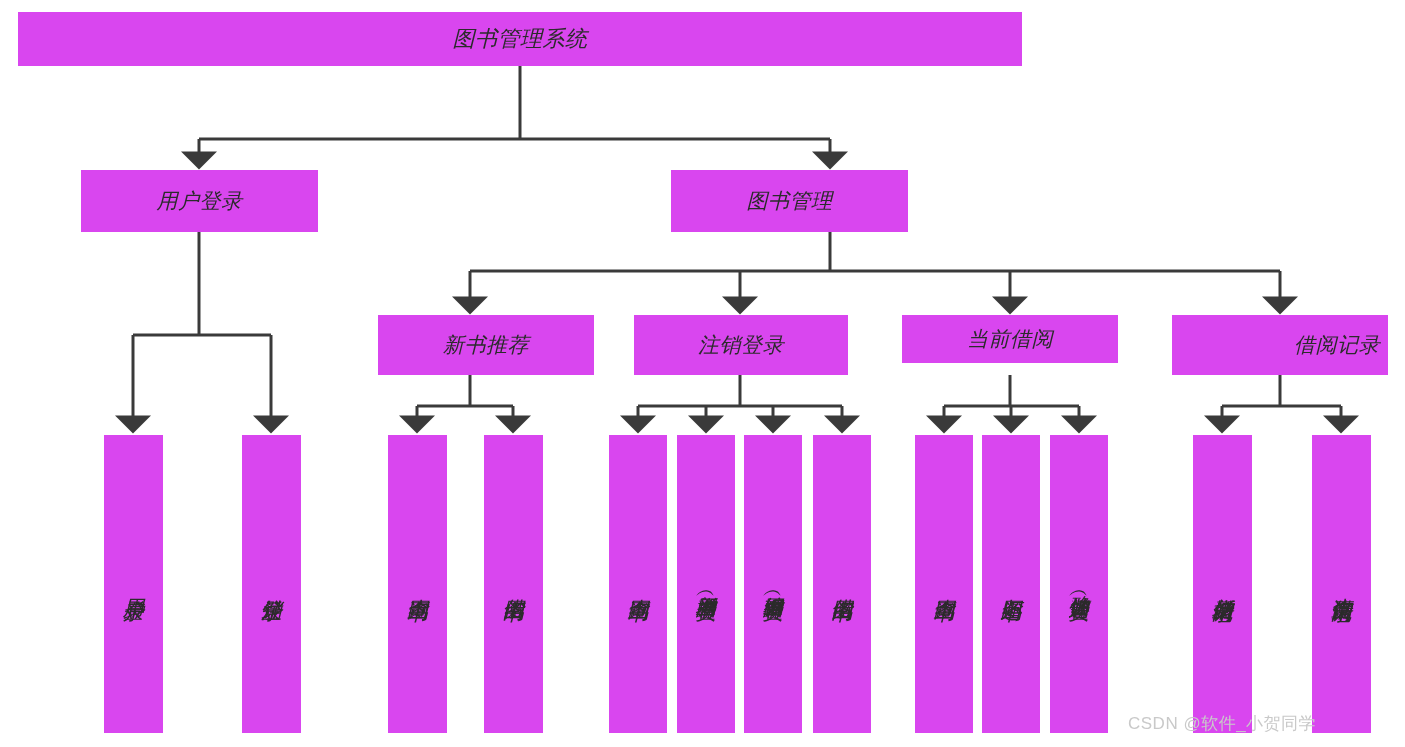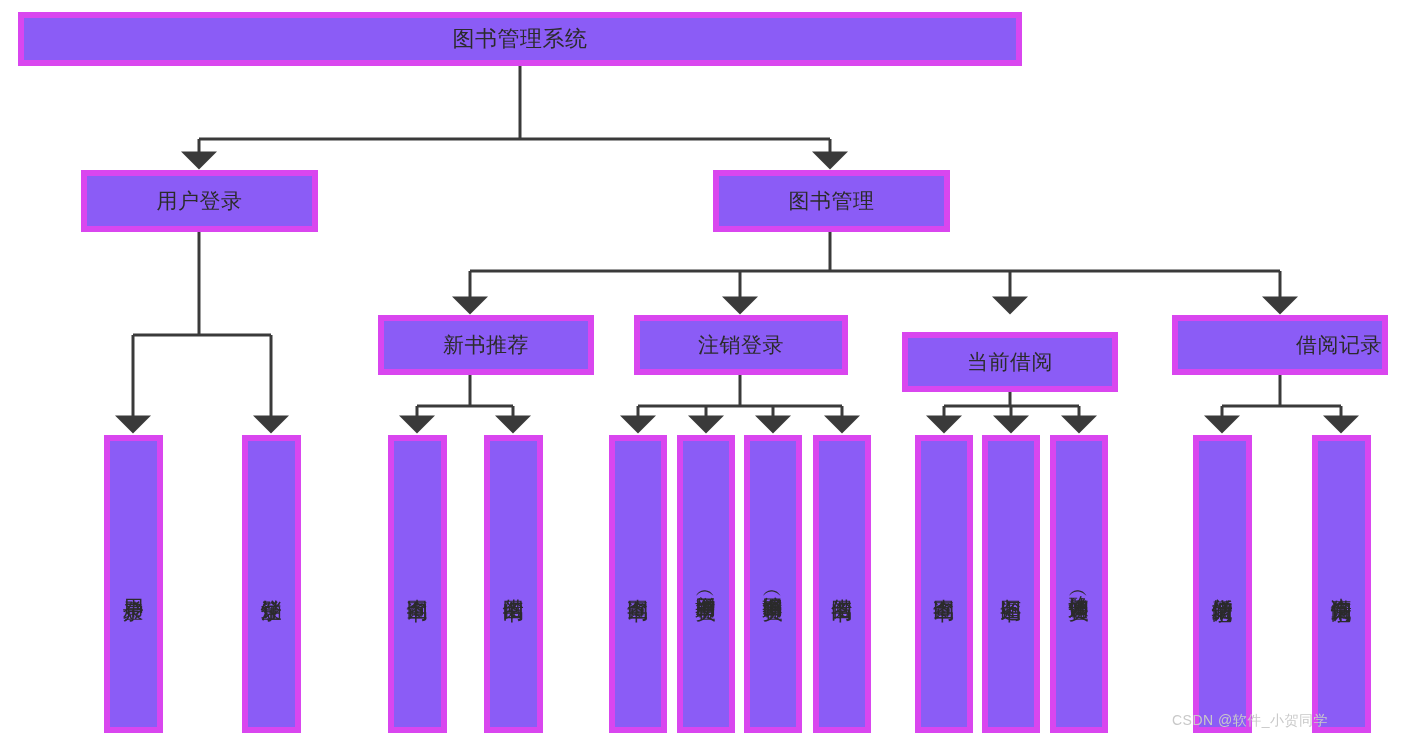--- a/index.html
+++ b/index.html
@@ -21,26 +21,27 @@
     position: absolute;
     left: 0;
     top: 0;
     width: 1405px;
     height: 747px;
     pointer-events: none;
   }
   .node {
     position: absolute;
     box-sizing: border-box;
-    border: 6px solid #d946ef;
-    background: #8b5cf6;
+    border: 8px solid #d946ef;
+    background: #d946ef;
     display: flex;
     align-items: center;
     justify-content: center;
     color: #2b2b2b;
+    font-style: italic;
   }
   .node-label {
     display: block;
     text-align: center;
     line-height: 1.12;
     letter-spacing: 0.5px;
     white-space: nowrap;
   }
   
   .node.h .node-label {
@@ -64,23 +65,23 @@
     white-space: normal;
     max-height: 272px;
   }
   .node.v.tall .node-label {
     max-height: 286px;
     font-size: 20px;
     line-height: 1.3;
   }
   #watermark {
     position: absolute;
-    left: 1172px;
+    left: 1128px;
     top: 712px;
-    font-size: 14px;
+    font-size: 17px;
     color: #c9c9c9;
     letter-spacing: 0.5px;
     white-space: nowrap;
     user-select: none;
   }
 </style>
 </head>
 <body>
 
 <div id="diagram-root">
@@ -136,31 +137,31 @@
     </g>
   </svg>
 
   <div class="node h root" style="left:18px; top:12px; width:1004px; height:54px;">
     <span class="node-label">图书管理系统</span>
   </div>
 
   <div class="node h" style="left:81px; top:170px; width:237px; height:62px;">
     <span class="node-label">用户登录</span>
   </div>
-  <div class="node h" style="left:713px; top:170px; width:237px; height:62px;">
+  <div class="node h" style="left:671px; top:170px; width:237px; height:62px;">
     <span class="node-label">图书管理</span>
   </div>
 
   <div class="node h" style="left:378px; top:315px; width:216px; height:60px;">
     <span class="node-label">新书推荐</span>
   </div>
   <div class="node h" style="left:634px; top:315px; width:214px; height:60px;">
     <span class="node-label">注销登录</span>
   </div>
-  <div class="node h" style="left:902px; top:332px; width:216px; height:60px;">
+  <div class="node h" style="left:902px; top:315px; width:216px; height:48px;">
     <span class="node-label">当前借阅</span>
   </div>
   <div class="node h" style="left:1172px; top:315px; width:216px; height:60px;justify-content:flex-end;">
     <span class="node-label">借阅记录</span>
   </div>
 
   <div class="node v" style="left:104px; top:435px; width:59px; height:298px;">
     <span class="node-label">用户登录</span>
   </div>
   <div class="node v" style="left:242px; top:435px; width:59px; height:298px;">

